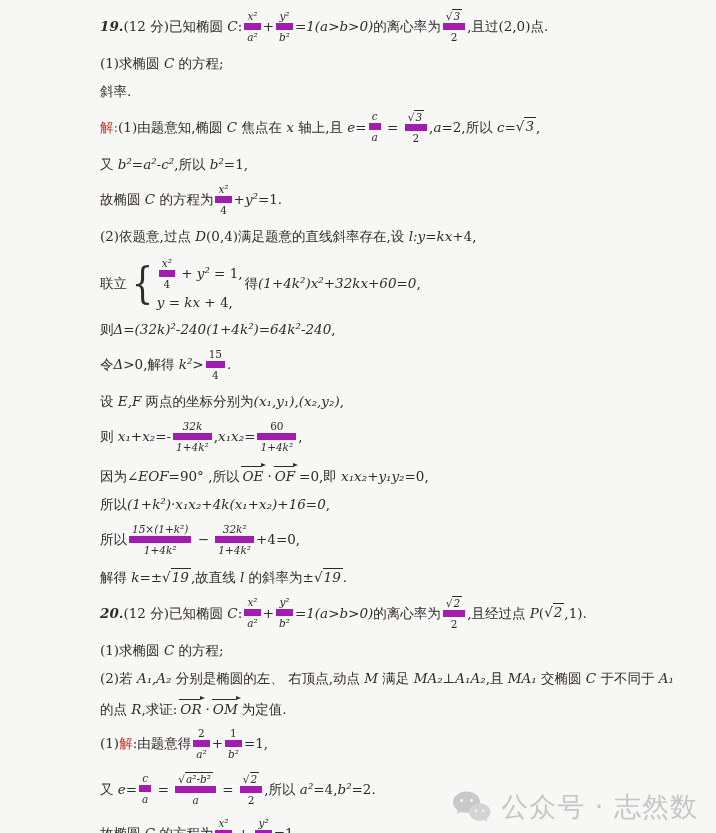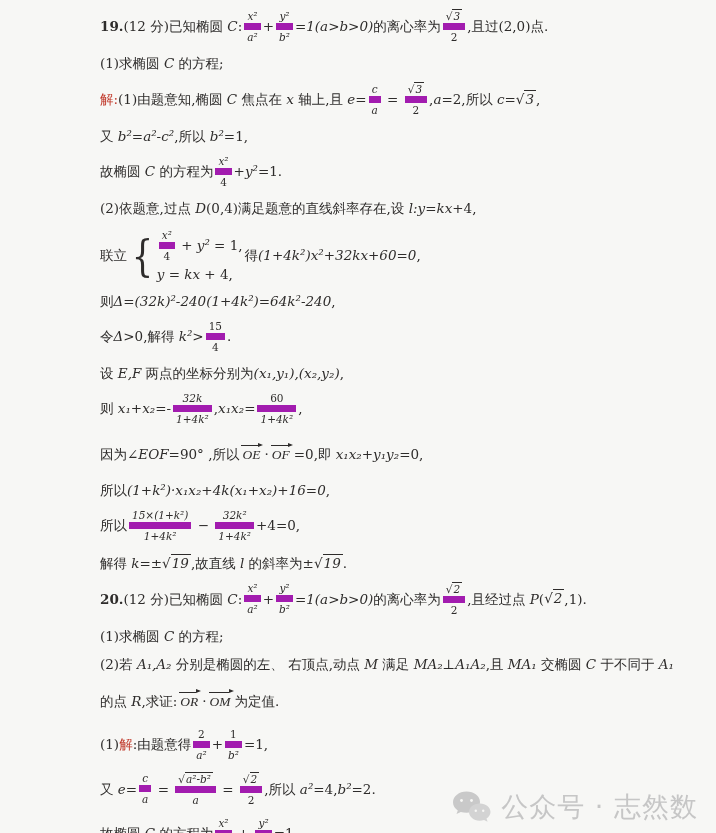--- a/index.html
+++ b/index.html
@@ -9,32 +9,32 @@
     color:#2e2c2b;
     font-family:"DejaVu Serif","Liberation Serif",serif;
     font-size:13.5px;
     position:relative;
   }
   .page{padding:10px 40px 0 100px;position:relative;width:576px;}
   .line{margin:0 0 11px 0;white-space:nowrap;line-height:1.25;}
   .line.k-cases{margin-bottom:8px;}
   .line.k-gap{margin-top:0;}
   .m{font-style:italic;}
-  .bold{font-weight:bold;}
+  .bold{font-weight:bold;font-style:italic;}
   .red{color:#c0392b;}
   
   .frac{display:inline-block;vertical-align:middle;text-align:center;font-size:10.5px;line-height:1.15;margin:0 2px;position:relative;top:-1px;}
   .frac .num{display:block;padding:0 3px 1px;border-bottom:7px solid #a21caf;}
   .frac .den{display:block;padding:1px 3px 0;}
   
   .sqrt{white-space:nowrap;display:inline-block;}
   .sqrt .rsign{display:inline-block;}
   .sqrt .rad{display:inline-block;border-top:1px solid #2e2c2b;padding:0 2px 0 1px;font-style:italic;}
   
-  .vec{position:relative;display:inline-block;font-style:italic;padding:3px 3px 0 2px;margin:7px 1px;font-family:Liberation Serif, serif;}
+  .vec{position:relative;display:inline-block;font-style:italic;padding:3px 3px 0 2px;margin:0 1px;}
   .vec::before{content:"";position:absolute;left:1px;right:5px;top:1px;border-top:1px solid #2e2c2b;}
   .vec::after{content:"";position:absolute;right:0;top:-1.5px;width:0;height:0;border-left:5px solid #2e2c2b;border-top:2.5px solid transparent;border-bottom:2.5px solid transparent;}
   
   .cases{display:inline-flex;align-items:center;vertical-align:middle;margin:2px 2px;}
   .cases .brace{font-size:42px;font-weight:100;line-height:0.9;margin-right:1px;font-family:"DejaVu Serif",serif;transform:scaleX(0.8);}
   .cases .rows{display:inline-flex;flex-direction:column;gap:3px;text-align:left;}
   .cases .crow{white-space:nowrap;}
   
   .watermark{
     position:absolute;right:18px;bottom:8px;
@@ -45,20 +45,21 @@
     user-select:none;white-space:nowrap;
   }
 </style>
 </head>
 <body>
 
 <div class="page">
   <div id="content">
       <div class="line k-problem"><span class="bold">19.</span>(12 分)已知椭圆 <span class="m">C</span>:<span class="frac"><span class="num"><span class="m">x²</span></span><span class="den"><span class="m">a²</span></span></span><span class="m">+</span><span class="frac"><span class="num"><span class="m">y²</span></span><span class="den"><span class="m">b²</span></span></span><span class="m">=1(a&gt;b&gt;0)</span>的离心率为<span class="frac"><span class="num"><span class="sqrt"><span class="rsign">√</span><span class="rad">3</span></span></span><span class="den">2</span></span>,且过(2,0)点.</div>
       <div class="line">(1)求椭圆 <span class="m">C</span> 的方程;</div>
+      <div class="line">斜率.</div>
       <div class="line k-gap"><span class="red">解:</span>(1)由题意知,椭圆 <span class="m">C</span> 焦点在 <span class="m">x</span> 轴上,且 <span class="m">e</span>=<span class="frac"><span class="num"><span class="m">c</span></span><span class="den"><span class="m">a</span></span></span> = <span class="frac"><span class="num"><span class="sqrt"><span class="rsign">√</span><span class="rad">3</span></span></span><span class="den">2</span></span>,<span class="m">a</span>=2,所以 <span class="m">c</span>=<span class="sqrt"><span class="rsign">√</span><span class="rad">3</span></span>,</div>
       <div class="line">又 <span class="m">b²=a²-c²</span>,所以 <span class="m">b²</span>=1,</div>
       <div class="line">故椭圆 <span class="m">C</span> 的方程为<span class="frac"><span class="num"><span class="m">x²</span></span><span class="den">4</span></span><span class="m">+y²</span>=1.</div>
       <div class="line k-gap">(2)依题意,过点 <span class="m">D</span>(0,4)满足题意的直线斜率存在,设 <span class="m">l:y=kx</span>+4,</div>
       <div class="line k-cases">联立<span class="cases">
           <span class="brace">{</span>
           <span class="rows">
             <span class="crow"><span class="frac"><span class="num"><span class="m">x²</span></span><span class="den">4</span></span><span class="m"> + y²</span> = 1,</span>
             <span class="crow"><span class="m">y = kx</span> + 4,</span>
           </span>

